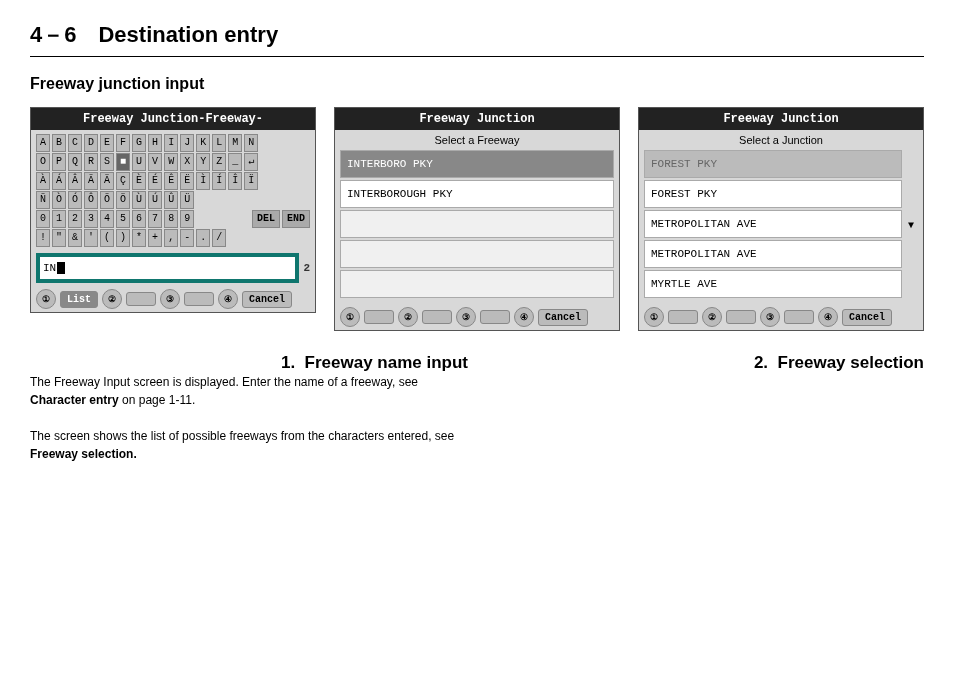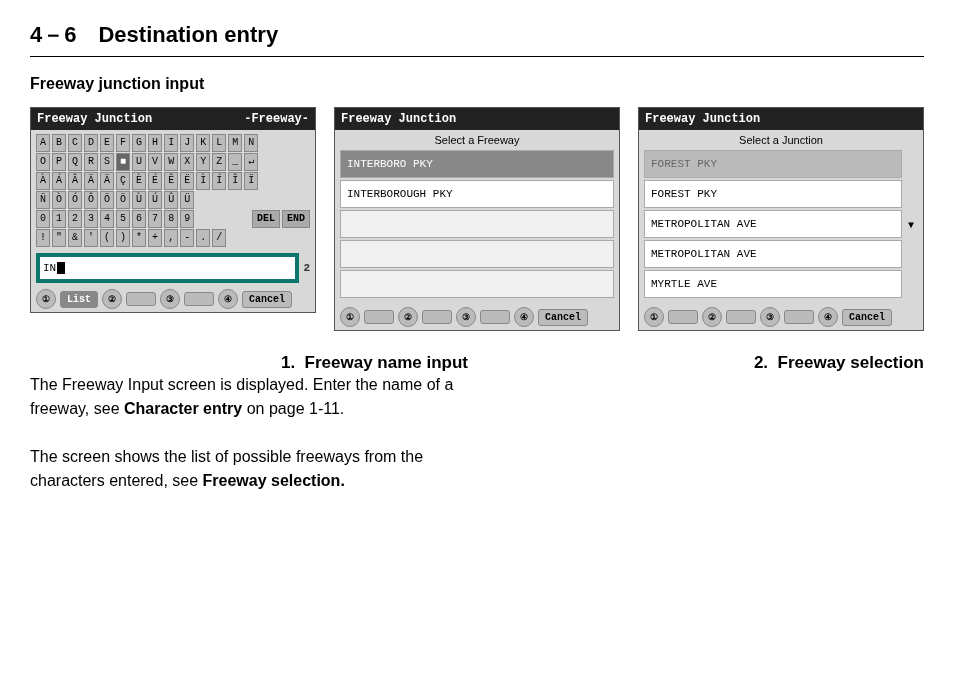--- a/index.html
+++ b/index.html
@@ -40,21 +40,21 @@
       font-size: 11px;
     }
     .nav-header {
       background: #222;
       color: #fff;
       text-align: center;
       padding: 4px 6px;
       font-size: 12px;
       font-weight: bold;
       display: flex;
-      justify-content: space-between;
+      justify-content: center;
       align-items: center;
     }
     .nav-header span {
       font-size: 12px;
     }
     .keyboard-area {
       padding: 4px 5px 2px 5px;
       background: #d8d8d8;
     }
     .keyboard-row {
@@ -199,21 +199,21 @@
     }
     .desc-col {
       flex: 1;
     }
     .desc-heading {
       font-size: 17px;
       font-weight: bold;
       text-align: right;
     }
     .desc-text {
-      font-size: 16px;
+      font-size: 12px;
       line-height: 1.5;
     }
     .desc-text b {
       font-weight: bold;
     }
   </style>
 </head>
 <body>
 
 <div class="page-title">4－6　Destination entry</div>

